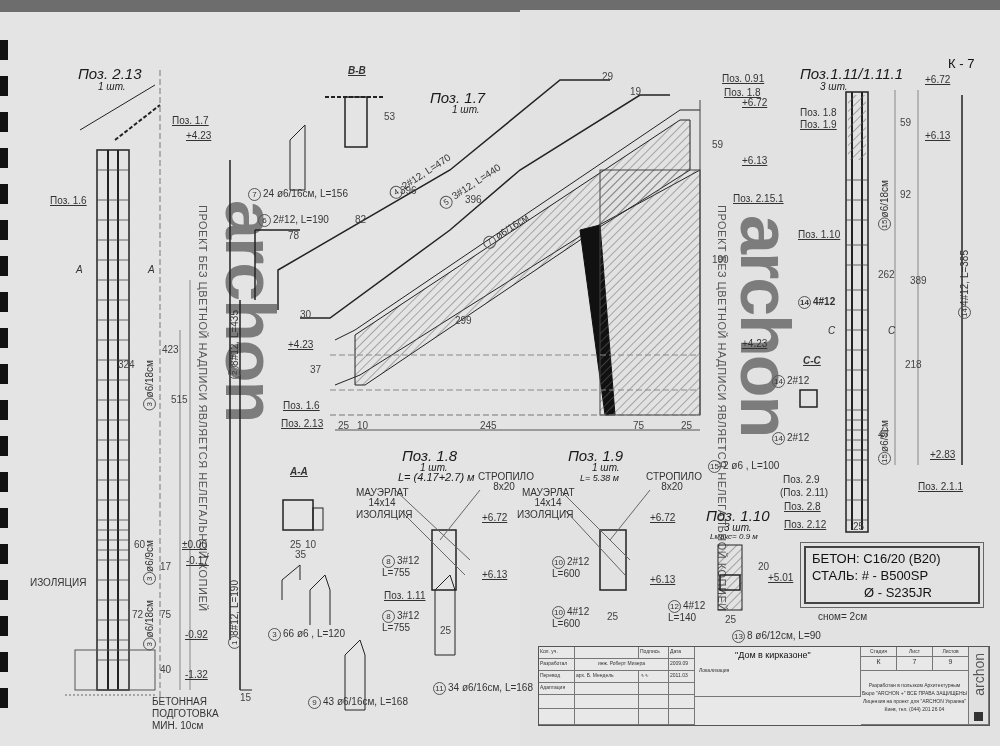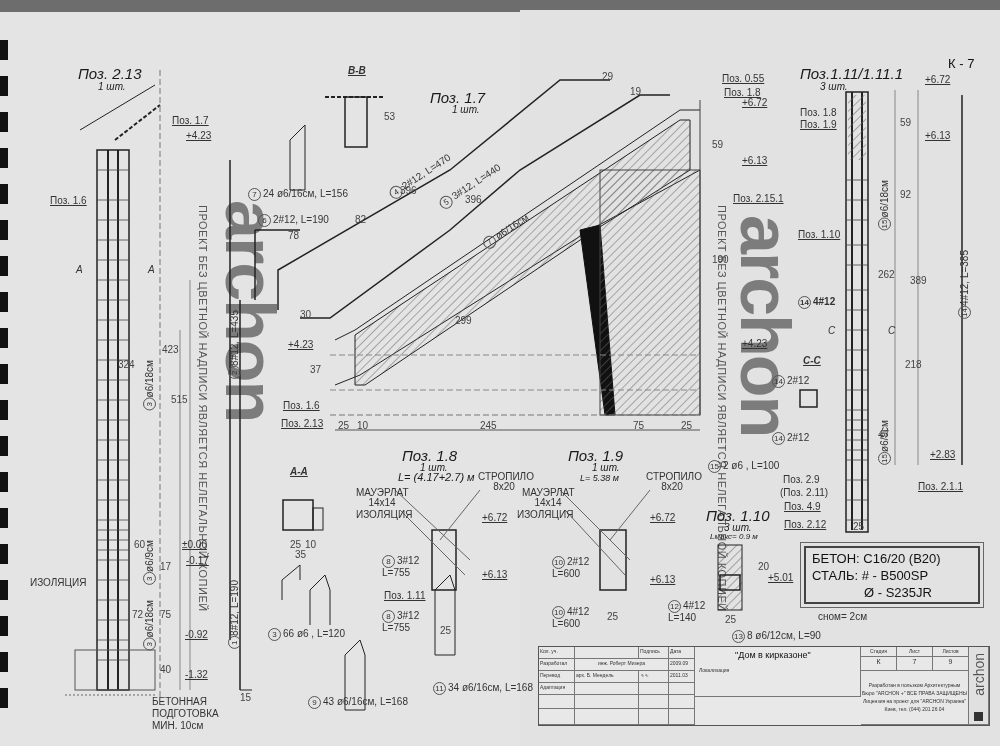--- a/index.html
+++ b/index.html
@@ -203,30 +203,30 @@
 <div class="t sm it ul" style="left:803px;top:356px;font-weight:bold;">С-С</div>
 <div class="t sm it" style="left:76px;top:265px;">А</div>
 <div class="t sm it" style="left:148px;top:265px;">А</div>
 <div class="t sm it" style="left:828px;top:326px;">С</div>
 <div class="t sm it" style="left:888px;top:326px;">С</div>
 
 <div class="t sm ul" style="left:172px;top:116px;">Поз. 1.7</div>
 <div class="t sm ul" style="left:50px;top:196px;">Поз. 1.6</div>
 <div class="t sm ul" style="left:283px;top:401px;">Поз. 1.6</div>
 <div class="t sm ul" style="left:281px;top:419px;">Поз. 2.13</div>
-<div class="t sm ul" style="left:722px;top:74px;">Поз. 0.55</div>
+<div class="t sm ul" style="left:722px;top:74px;">Поз. 0.91</div>
 <div class="t sm ul" style="left:724px;top:88px;">Поз. 1.8</div>
 <div class="t sm" style="left:800px;top:108px;">Поз. 1.8</div>
 <div class="t sm ul" style="left:800px;top:120px;">Поз. 1.9</div>
 <div class="t sm ul" style="left:733px;top:194px;">Поз. 2.15.1</div>
 <div class="t sm ul" style="left:798px;top:230px;">Поз. 1.10</div>
 <div class="t sm ul" style="left:384px;top:591px;">Поз. 1.11</div>
 <div class="t sm" style="left:783px;top:475px;">Поз. 2.9</div>
 <div class="t sm" style="left:780px;top:488px;">(Поз. 2.11)</div>
-<div class="t sm ul" style="left:784px;top:502px;">Поз. 4.9</div>
+<div class="t sm ul" style="left:784px;top:502px;">Поз. 2.8</div>
 <div class="t sm ul" style="left:784px;top:520px;">Поз. 2.12</div>
 <div class="t sm ul" style="left:918px;top:482px;">Поз. 2.1.1</div>
 
 <div class="t sm ul" style="left:186px;top:131px;">+4.23</div>
 <div class="t sm ul" style="left:288px;top:340px;">+4.23</div>
 <div class="t sm ul" style="left:742px;top:339px;">+4.23</div>
 <div class="t sm ul" style="left:742px;top:98px;">+6.72</div>
 <div class="t sm ul" style="left:925px;top:75px;">+6.72</div>
 <div class="t sm ul" style="left:482px;top:513px;">+6.72</div>
 <div class="t sm ul" style="left:650px;top:513px;">+6.72</div>

